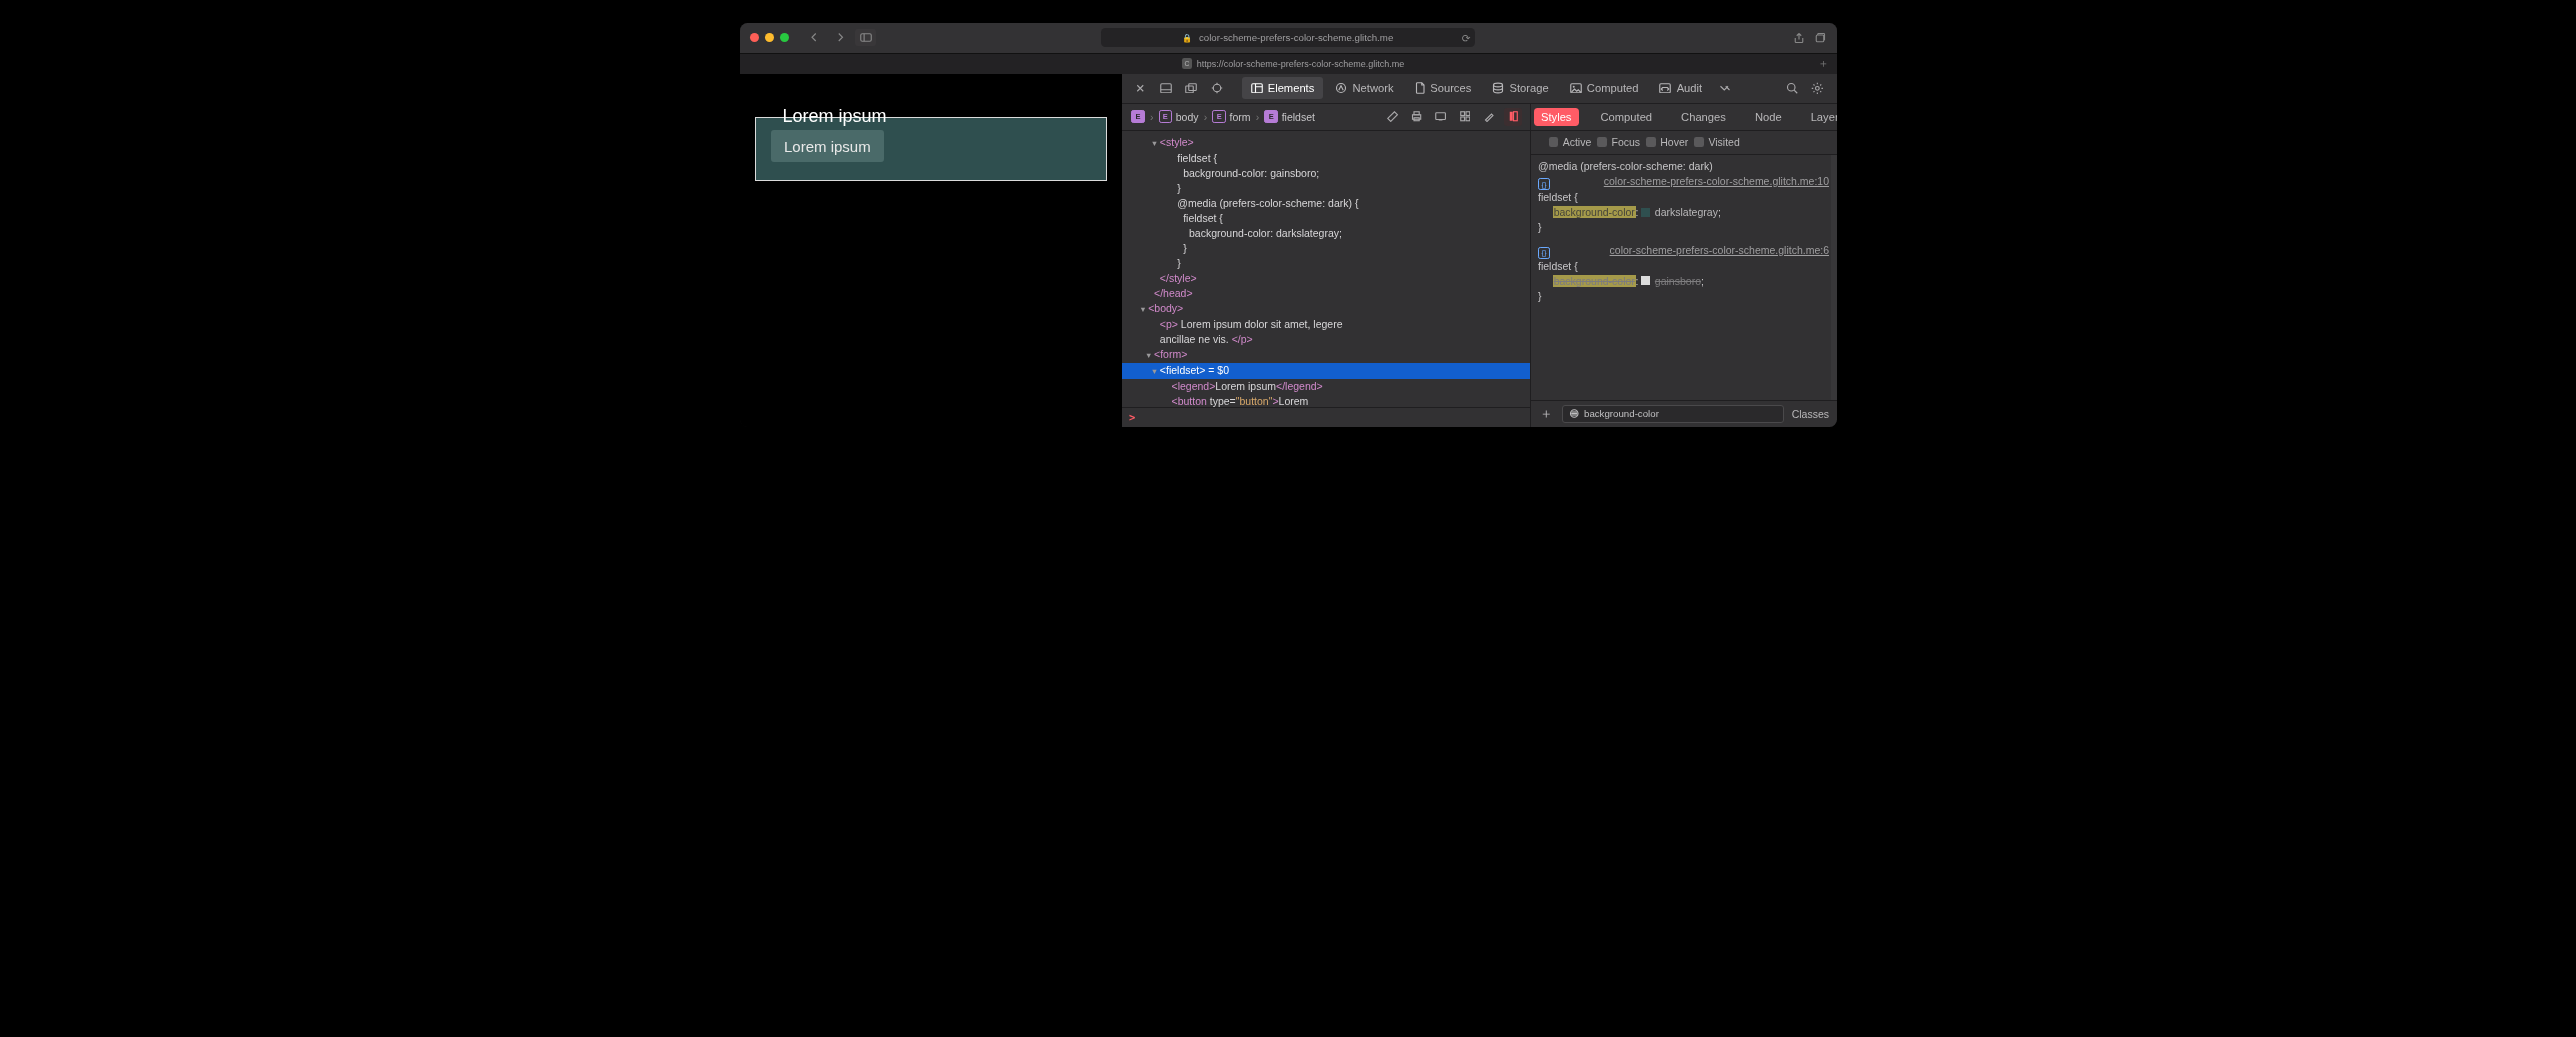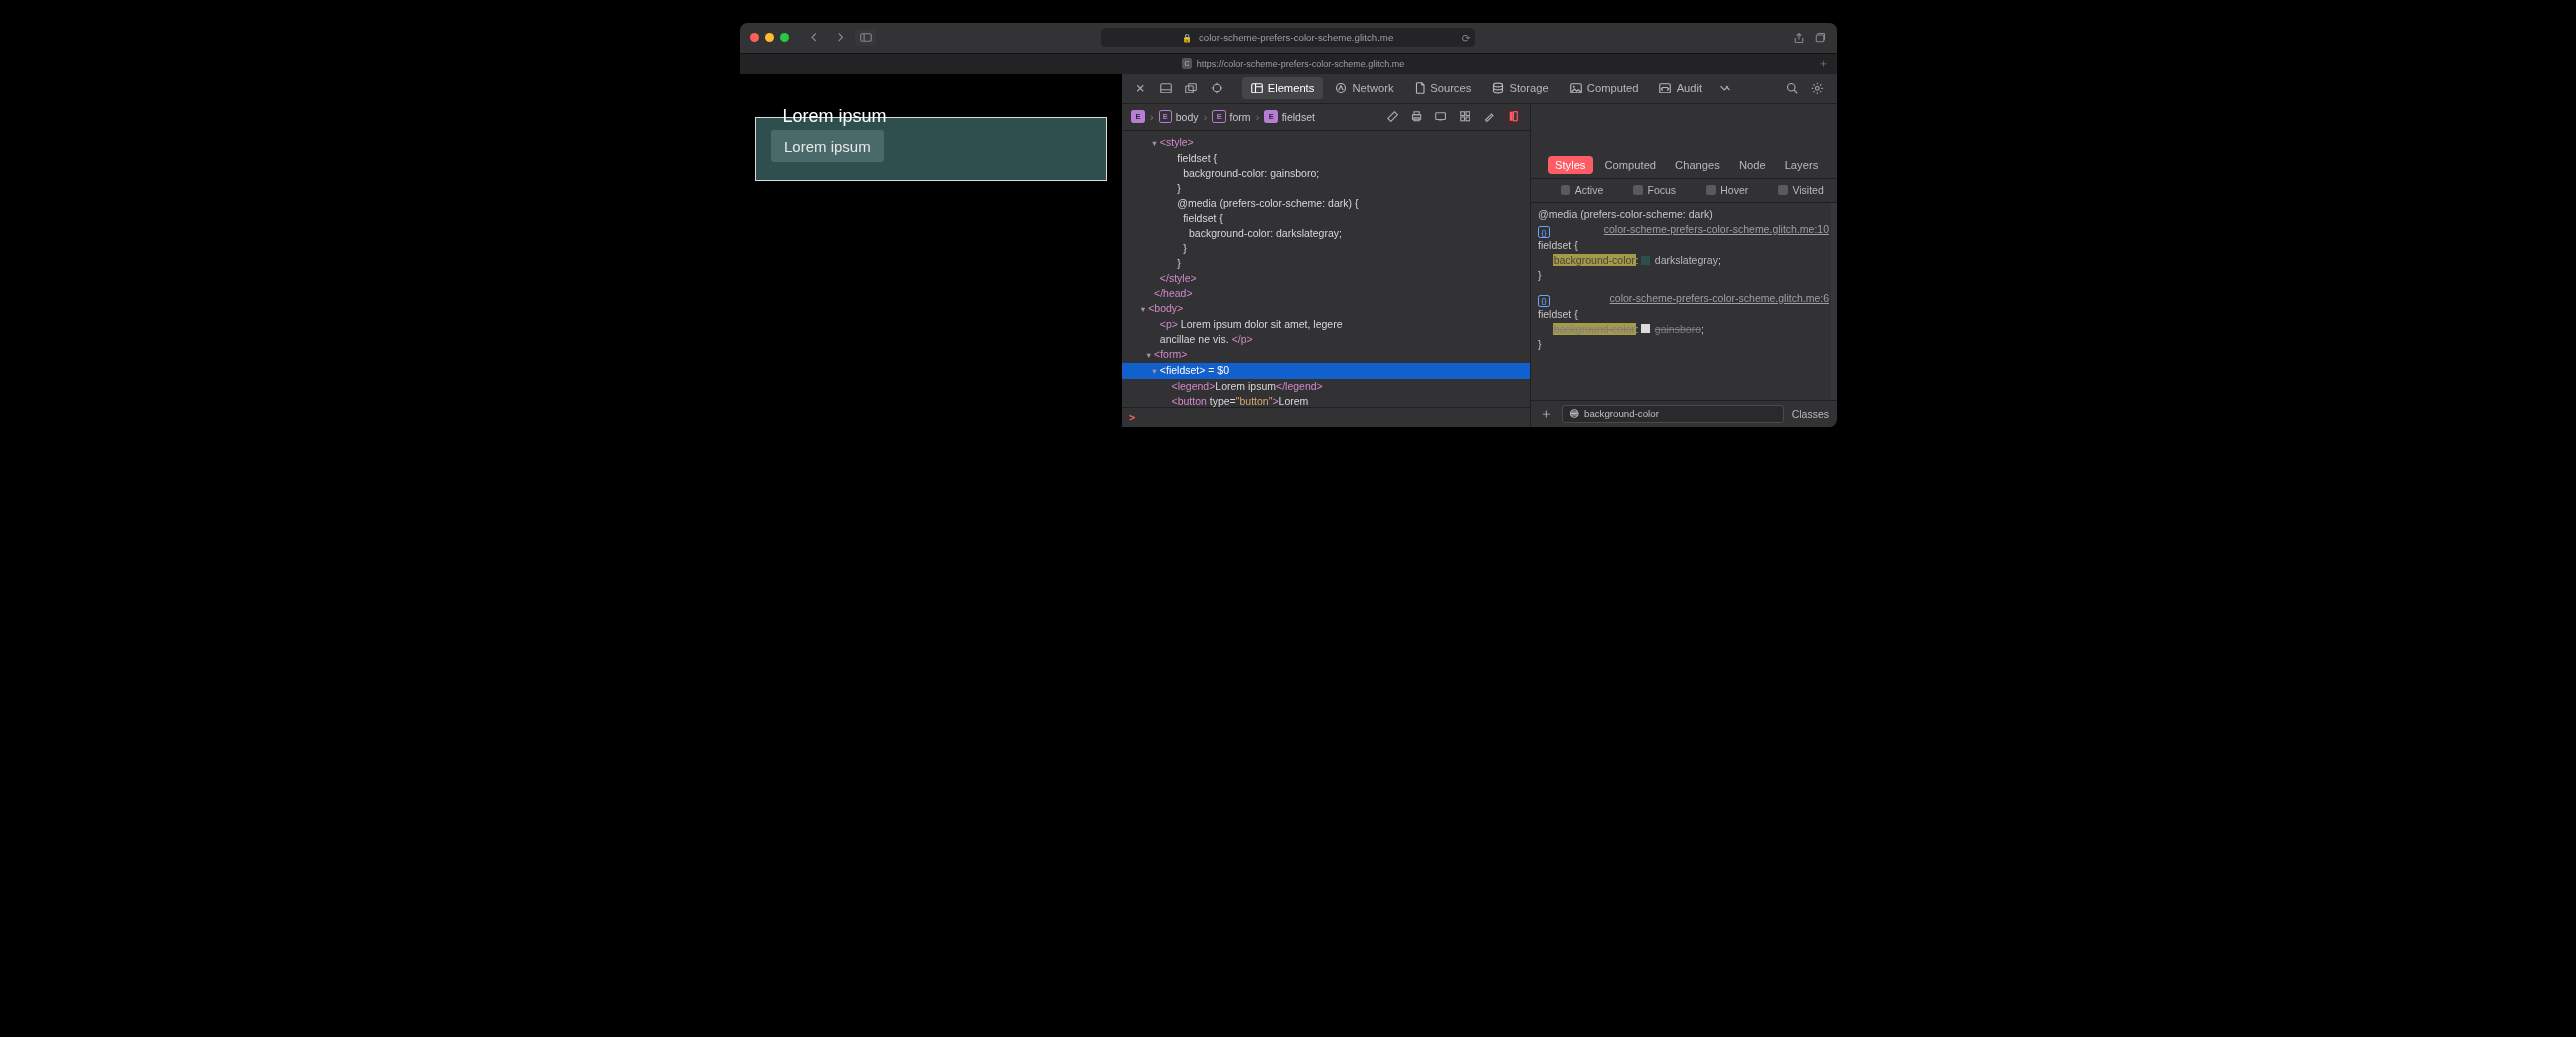--- a/index.html
+++ b/index.html
@@ -65,25 +65,25 @@
 .tree .txt{ color:#d8d7d9;}
 .tree .disclosure{ color:#9a999b; font-size:7.5px; display:inline-block; width:9px;}
 .tree .hl-row{ background:#125fce; color:#fff !important;}
 .tree .hl-row .tag, .tree .hl-row .txt{ color:#fff;}
 
 .console-strip{ height:19.5px; border-top:0.7px solid #1f1e20; display:flex; align-items:center; padding-left:7.5px;}
 .console-strip .prompt{ color:#ff5c66; font-family:Menlo,monospace; font-weight:bold;}
 
 
 .dt-styles{ flex:1; display:flex; flex-direction:column; min-width:0;}
-.styles-tabs{ height:27px; display:flex; align-items:center; padding:0 17px; gap:4px; border-bottom:0.7px solid #1f1e20;margin-top:48px;}
+.styles-tabs{ height:27px; display:flex; align-items:center; padding:0 3px; gap:14px; border-bottom:0.7px solid #1f1e20;}
 .styles-tab{ color:#b8b7b9; font-size:11.2px; padding:3px 7.5px; border-radius:3.7px;}
 .styles-tab.active{ background:#ff5c66; color:#fff;}
 
-.pseudo-bar{ height:24px; display:flex; align-items:center; gap:30px; padding:0 30px; border-bottom:0.7px solid #1f1e20; color:#b8b7b9; font-size:10.5px;}
+.pseudo-bar{ height:24px; display:flex; align-items:center; gap:6px; padding:0 18px; border-bottom:0.7px solid #1f1e20; color:#b8b7b9; font-size:10.5px;}
 .pseudo-item{ display:flex; align-items:center; gap:4.5px;}
 .pseudo-check{ width:9.7px; height:9.7px; border-radius:2.2px; background:#5a595b;}
 
 .rules{ flex:1; overflow:auto; font-family:Menlo,Consolas,monospace; font-size:10.5px; line-height:15px; padding:4.5px 7.5px; position:relative;}
 .media-q{ color:#c7c6c8;}
 .source-link{ float:right; color:#9f9ea0; text-decoration:underline;}
 .selector{ color:#c7c6c8;}
 .brace{ color:#c7c6c8;}
 .prop-name{ color:#45443a; background:#a59a4a; padding:0 0.7px;}
 .prop-val{ color:#b9b8ba;}

